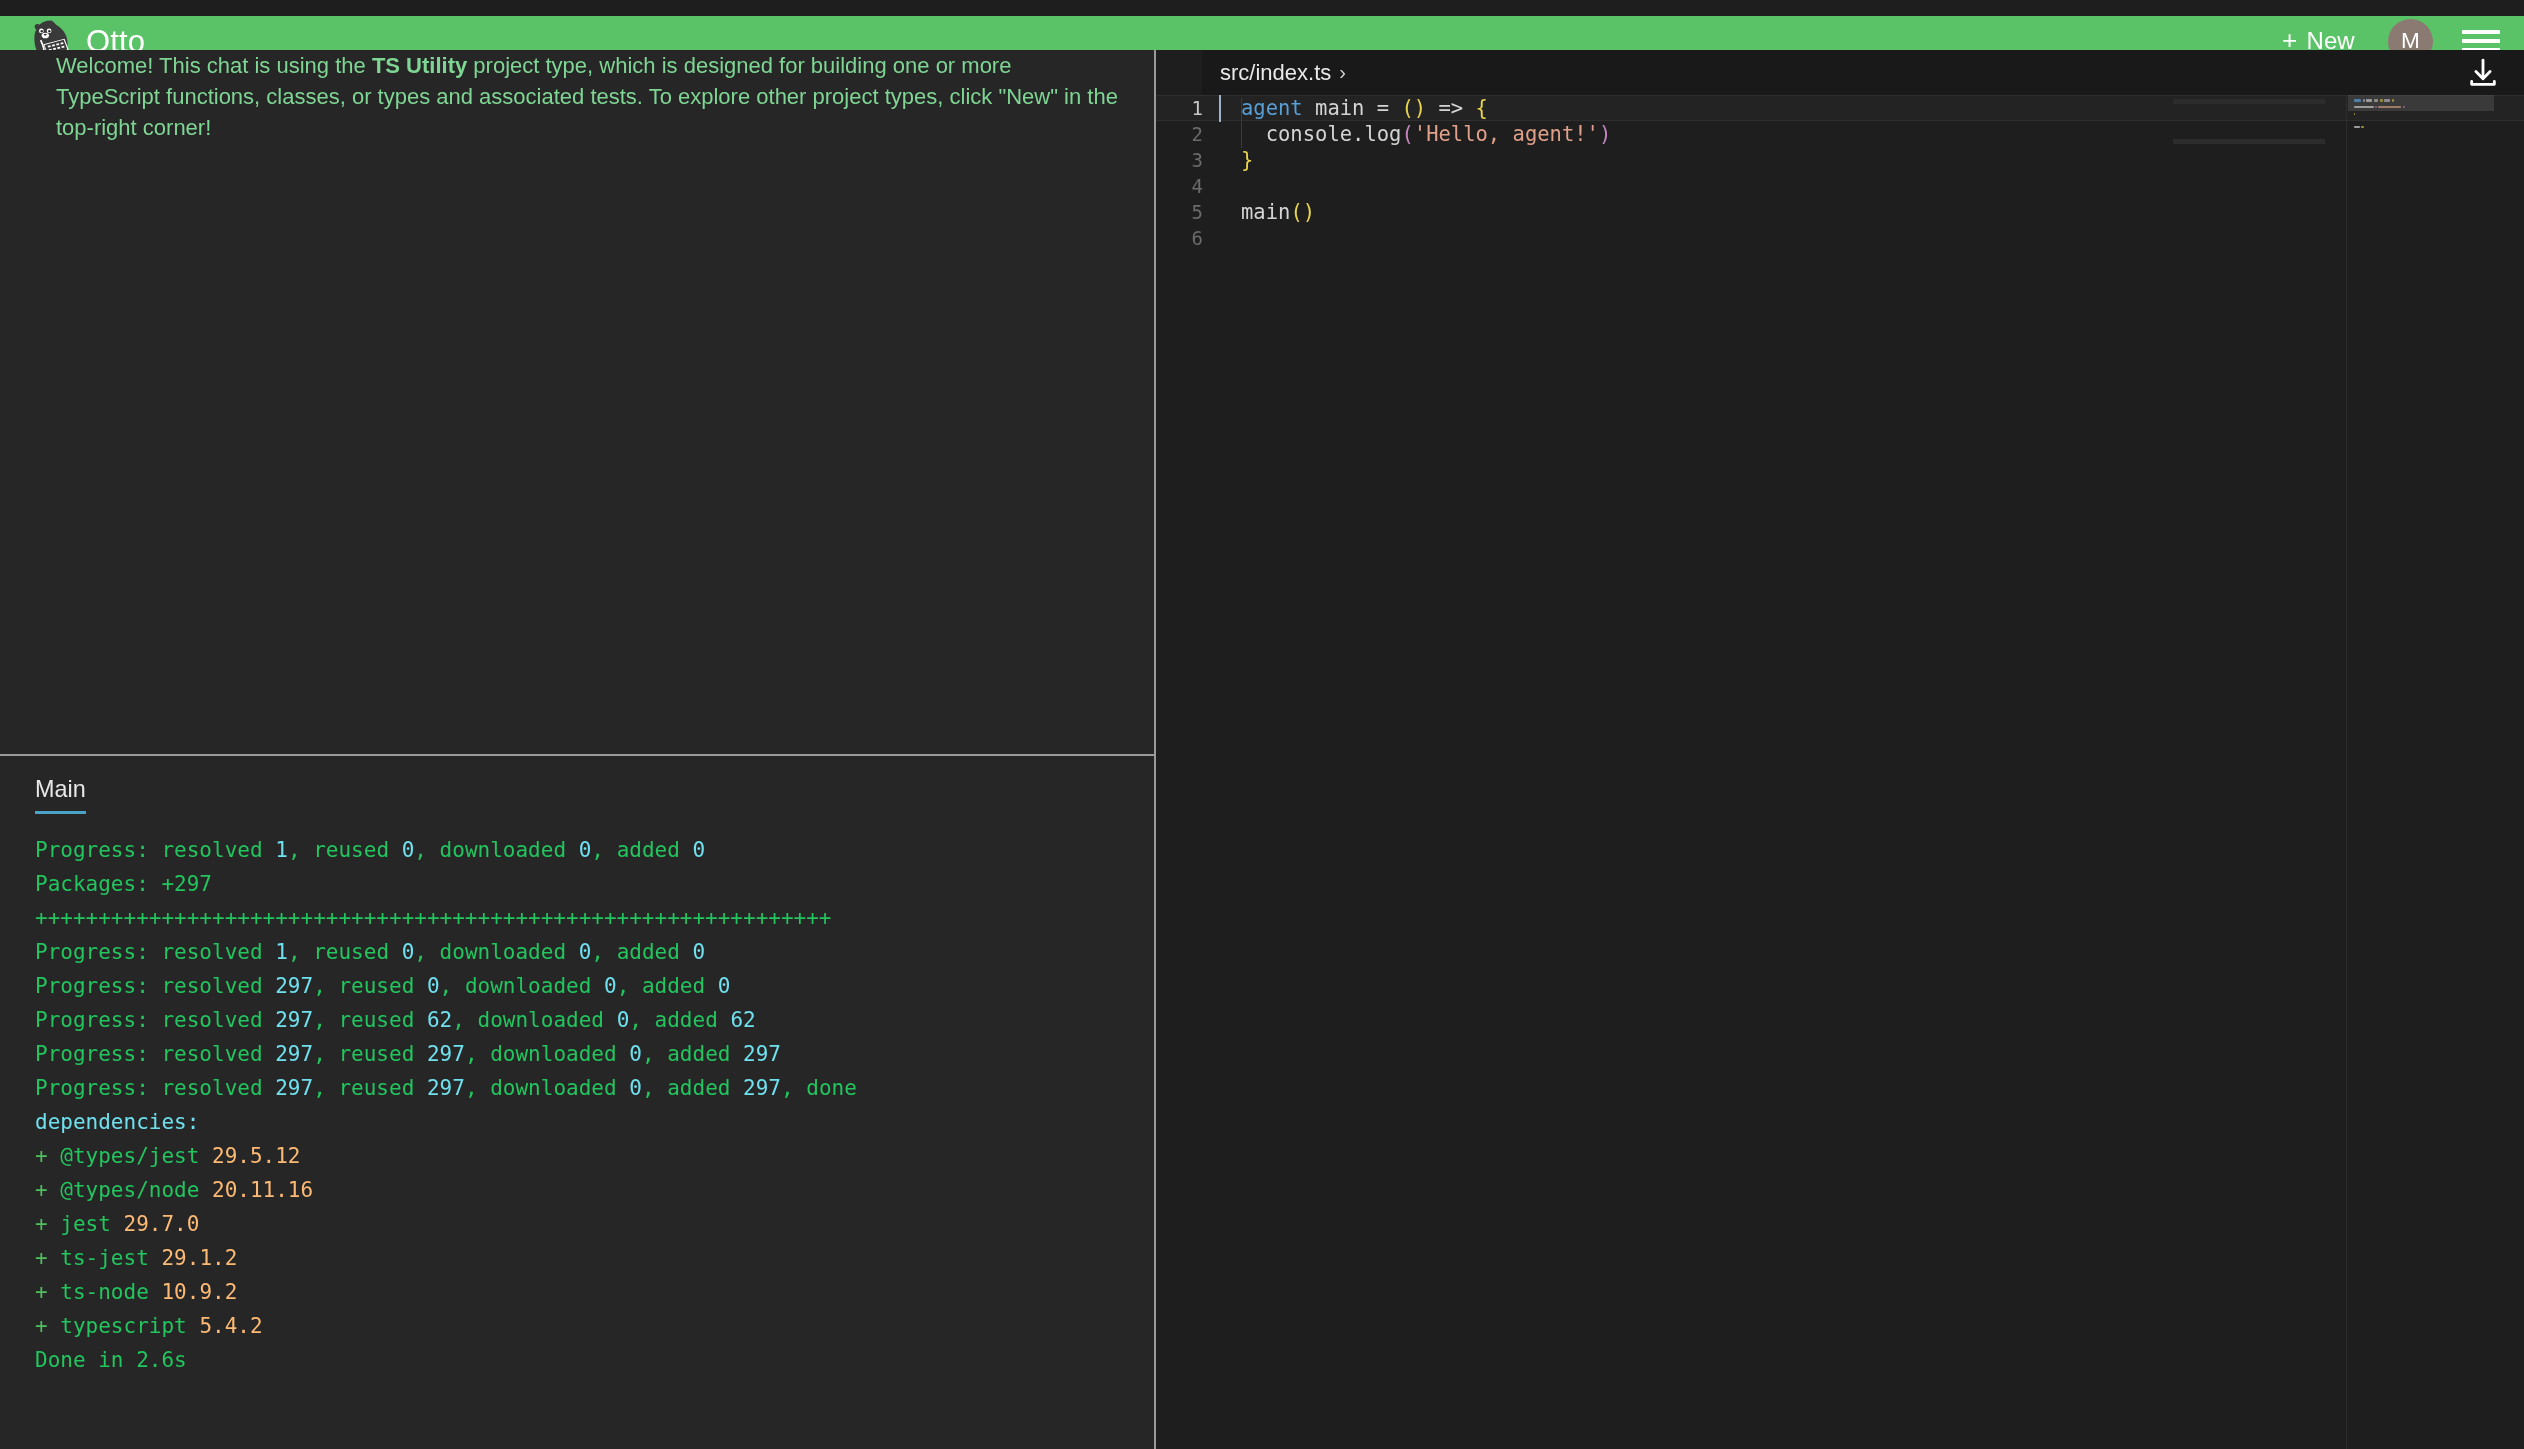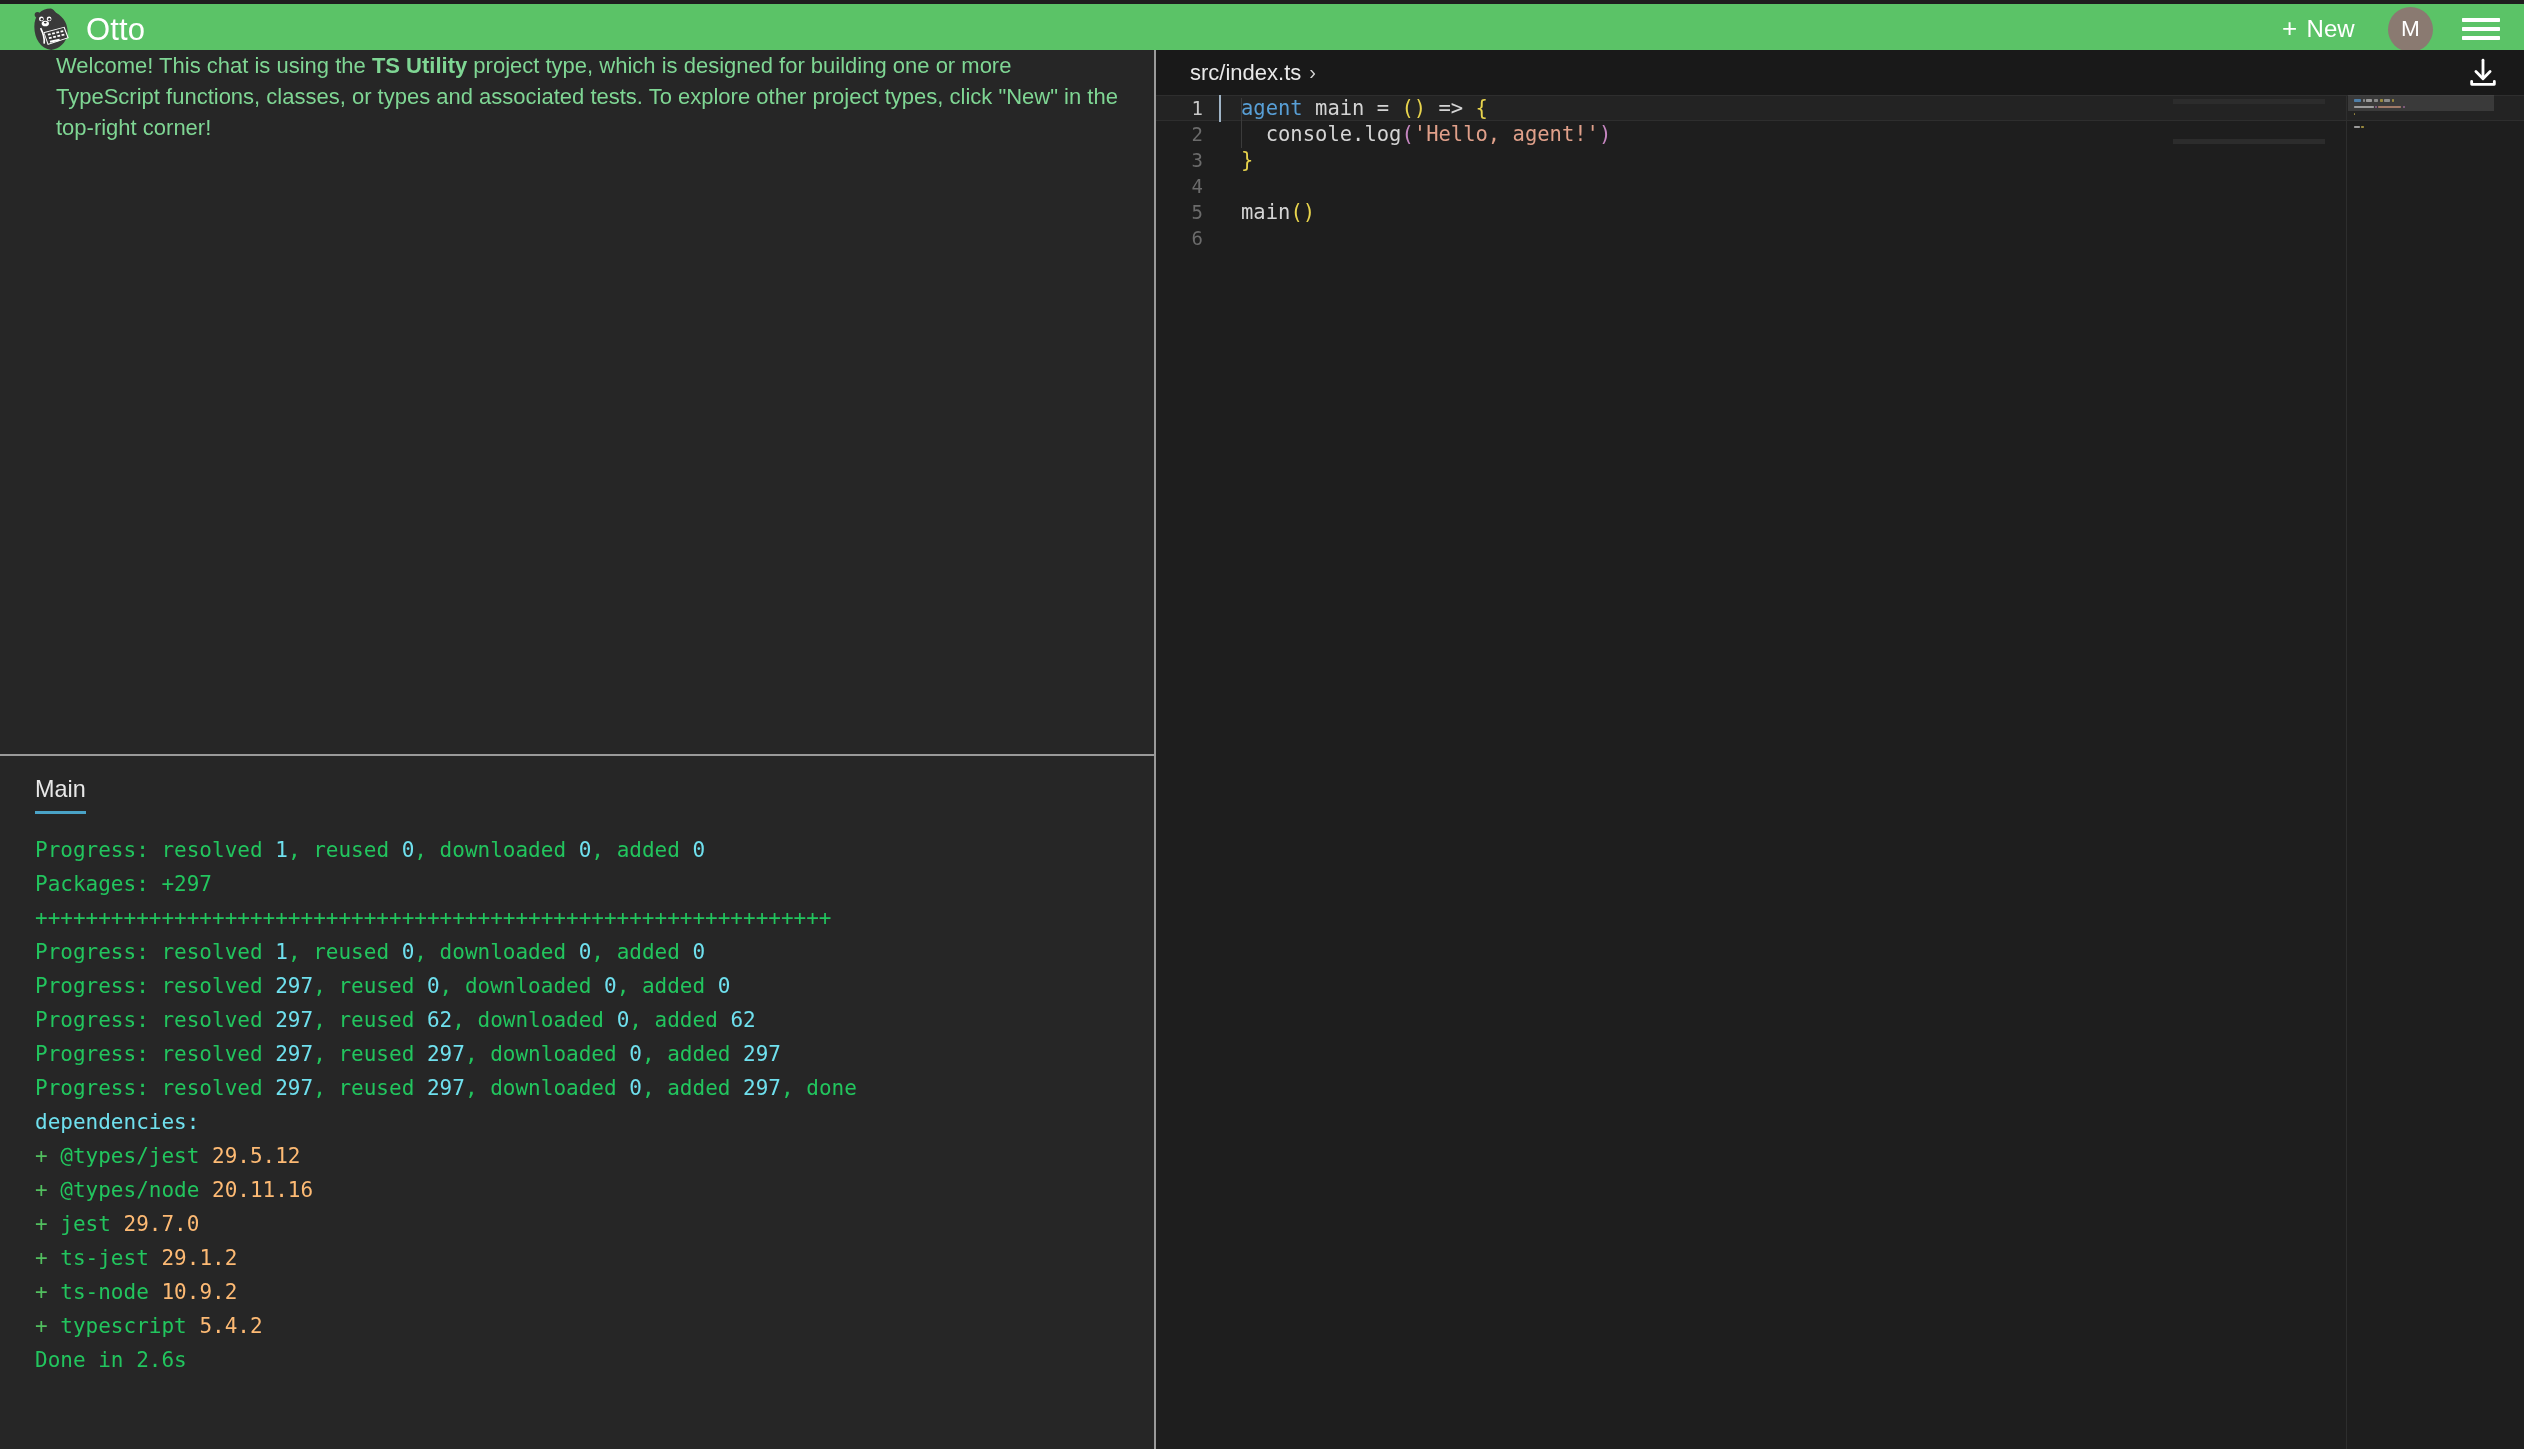--- a/index.html
+++ b/index.html
@@ -8,21 +8,21 @@
     width: 2525px;
     height: 1449px;
     overflow: hidden;
     background: #1e1e1e;
     font-family: "Liberation Sans", sans-serif;
   }
 
   
   #app-header {
     position: absolute;
-    top: 4px; left: 0;
+    top: 16px; left: 0;
     width: 2525px;
     height: 50px;
     background: #5bc367;
     display: flex;
     align-items: center;
     padding: 0 25px 0 28px;
   }
   #brand {
     display: flex;
     align-items: center;
@@ -212,21 +212,22 @@
     display: flex;
     flex-direction: column;
     position: relative;
   }
   #editor-titlebar {
     height: 45px;
     flex: 0 0 45px;
     background: #191919;
     display: flex;
     align-items: center;
-    padding: 0 25px 0 34px;
+    padding: 0 25px 0 18px;
+    margin-left: 46px;
   }
   #breadcrumb {
     color: #e9e9e9;
     font-size: 22px;
     display: flex;
     align-items: center;
     gap: 8px;
     cursor: pointer;
   }
   #breadcrumb .crumb-sep { color: #d4d4d4; font-size: 20px; }

